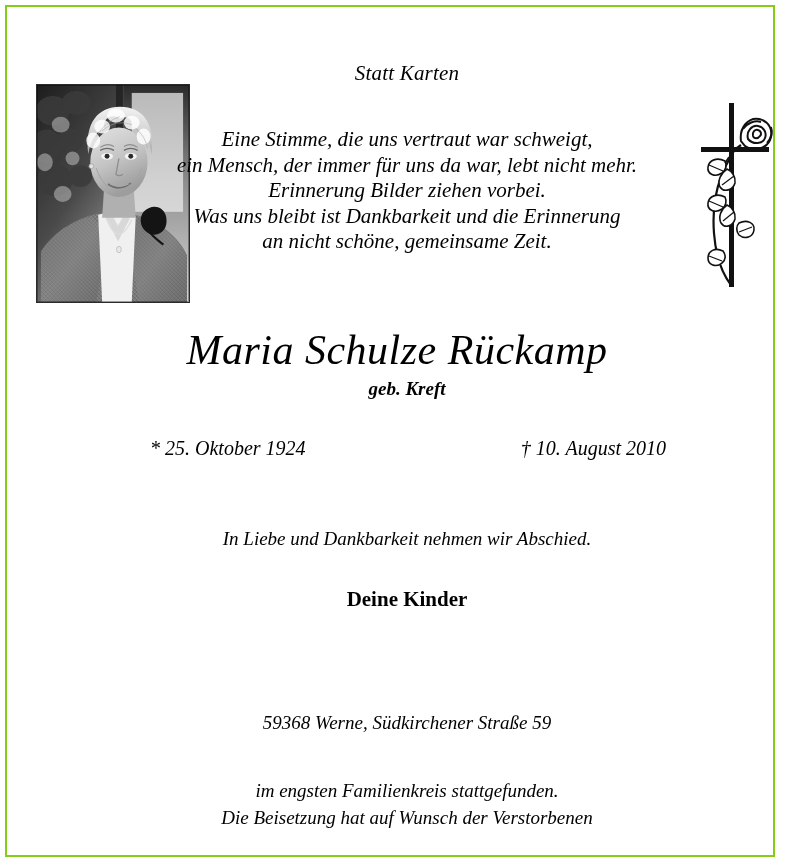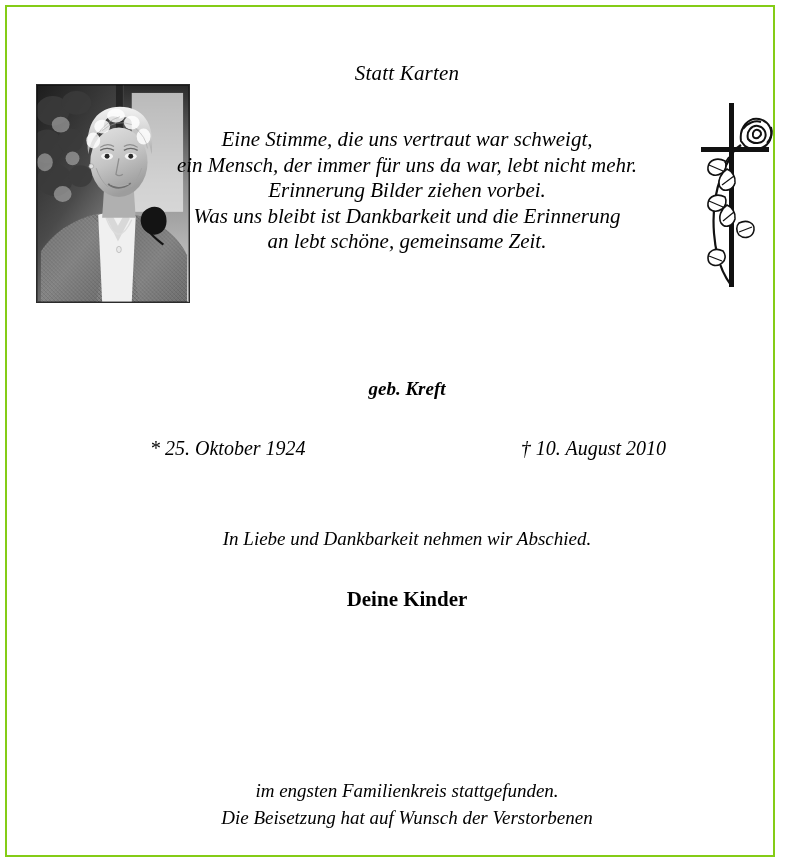--- a/index.html
+++ b/index.html
@@ -330,36 +330,38 @@
     </svg>
   </div>
 
   <div class="statt-karten">Statt Karten</div>
 
   <div class="poem">
     <span class="poem-line">Eine Stimme, die uns vertraut war schweigt,</span>
     <span class="poem-line">ein Mensch, der immer für uns da war, lebt nicht mehr.</span>
     <span class="poem-line">Erinnerung Bilder ziehen vorbei.</span>
     <span class="poem-line">Was uns bleibt ist Dankbarkeit und die Erinnerung</span>
-    <span class="poem-line">an lebt schöne, gemeinsame Zeit.</span>
-  </div>
-
+    <span class="poem-line">an nicht schöne, gemeinsame Zeit.</span>
+  </div>
+
+  <div class="deceased-name">Maria Schulze Rückamp</div>
 
   <div class="maiden-name">geb. Kreft</div>
 
   <div class="dates-row">
     <span>* 25. Oktober 1924</span>
     <span>† 10. August 2010</span>
   </div>
 
   <div class="farewell">In Liebe und Dankbarkeit nehmen wir Abschied.</div>
 
   <div class="survivors">
     <span class="survivor-line">Deine Kinder</span>
   </div>
 
+  <div class="address">59368 Werne, Südkirchener Straße 59</div>
 
   <div class="burial-note">
     <span class="burial-line">im engsten Familienkreis stattgefunden.</span>
     <span class="burial-line">Die Beisetzung hat auf Wunsch der Verstorbenen</span>
   </div>
 
 </div>
 
 </body></html>

